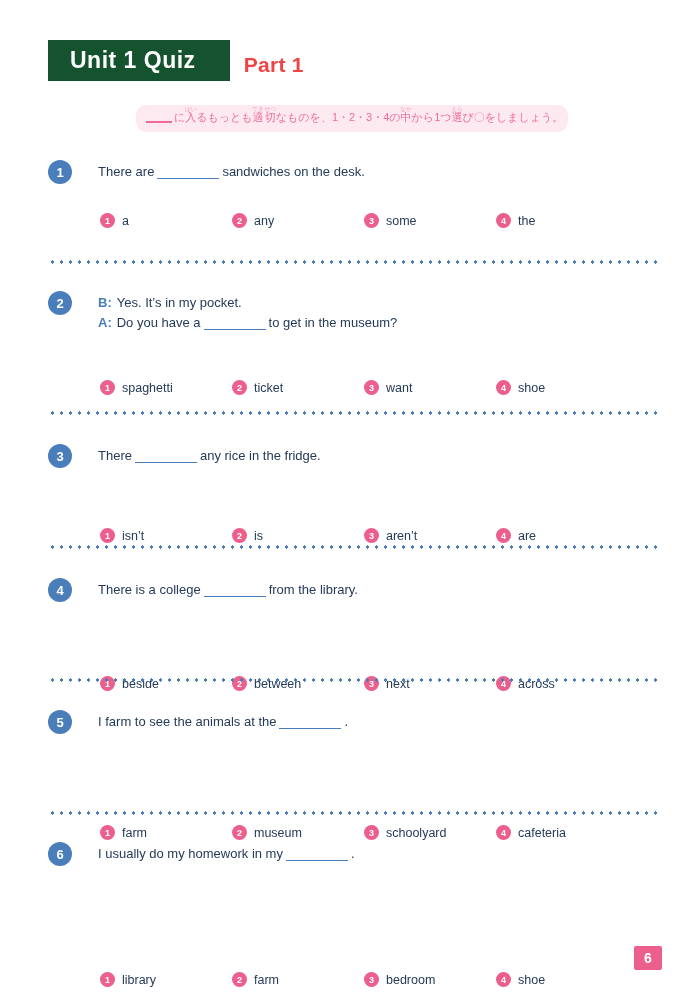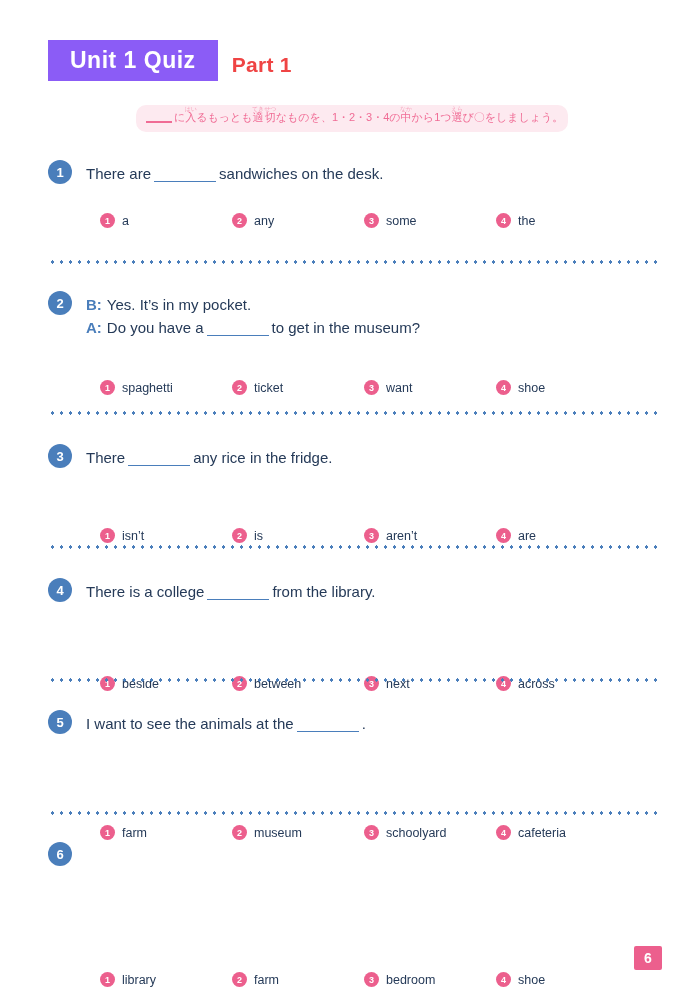--- a/index.html
+++ b/index.html
@@ -26,26 +26,26 @@
   
   .header {
     position: absolute;
     left: 48px;
     top: 40px;
     display: flex;
     align-items: flex-end;
     gap: 14px;
   }
   .title-banner {
-    background: #8b5cf6;
+    background: #14532d;
     color: #ffffff;
     font-size: 23px;
     font-weight: bold;
     letter-spacing: 0.5px;
-    padding: 8px 22px 9px 22px;
+    padding: 8px 34px 9px 22px;
     line-height: 1.05;
   }
   .part-label {
     color: #ef4444;
     font-size: 21px;
     font-weight: bold;
     letter-spacing: 0.3px;
     padding-bottom: 4px;
   }
 
@@ -96,22 +96,22 @@
     background: #4a7ebb;
     color: #ffffff;
     font-size: 13px;
     font-weight: bold;
     display: flex;
     align-items: center;
     justify-content: center;
     margin-top: 0px;
   }
   .q-body {
-    margin-left: 14px;
-    font-size: 15px;
+    margin-left: 26px;
+    font-size: 13px;
     color: #253a58;
     line-height: 1.55;
     padding-top: 2px;
   }
   .q-line { white-space: nowrap; }
   .speaker {
     color: #4a7ebb;
     font-weight: bold;
     margin-right: 5px;
   }
@@ -305,21 +305,21 @@
         <div class="option">
           <div class="opt-num">4</div>
           <div class="opt-label">across</div>
         </div>
       </div>
       <div class="divider" style="top: 678px;"></div>
       <div class="q-block" style="top: 710px;">
         <div class="q-row">
           <div class="q-num">5</div>
           <div class="q-body">
-            <div class="q-line"><span>I want to see the animals at the</span><span class="blank"></span><span>.</span></div>
+            <div class="q-line"><span>I farm to see the animals at the</span><span class="blank"></span><span>.</span></div>
           </div>
         </div>
       </div>
       <div class="q-block options" style="top: 765px;">
         <div class="option">
           <div class="opt-num">1</div>
           <div class="opt-label">farm</div>
         </div>
         <div class="option">
           <div class="opt-num">2</div>
@@ -331,20 +331,23 @@
         </div>
         <div class="option">
           <div class="opt-num">4</div>
           <div class="opt-label">cafeteria</div>
         </div>
       </div>
       <div class="divider" style="top: 811px;"></div>
       <div class="q-block" style="top: 842px;">
         <div class="q-row">
           <div class="q-num">6</div>
+          <div class="q-body">
+            <div class="q-line"><span>I usually do my homework in my</span><span class="blank"></span><span>.</span></div>
+          </div>
         </div>
       </div>
       <div class="q-block options" style="top: 897px;">
         <div class="option">
           <div class="opt-num">1</div>
           <div class="opt-label">library</div>
         </div>
         <div class="option">
           <div class="opt-num">2</div>
           <div class="opt-label">farm</div>

